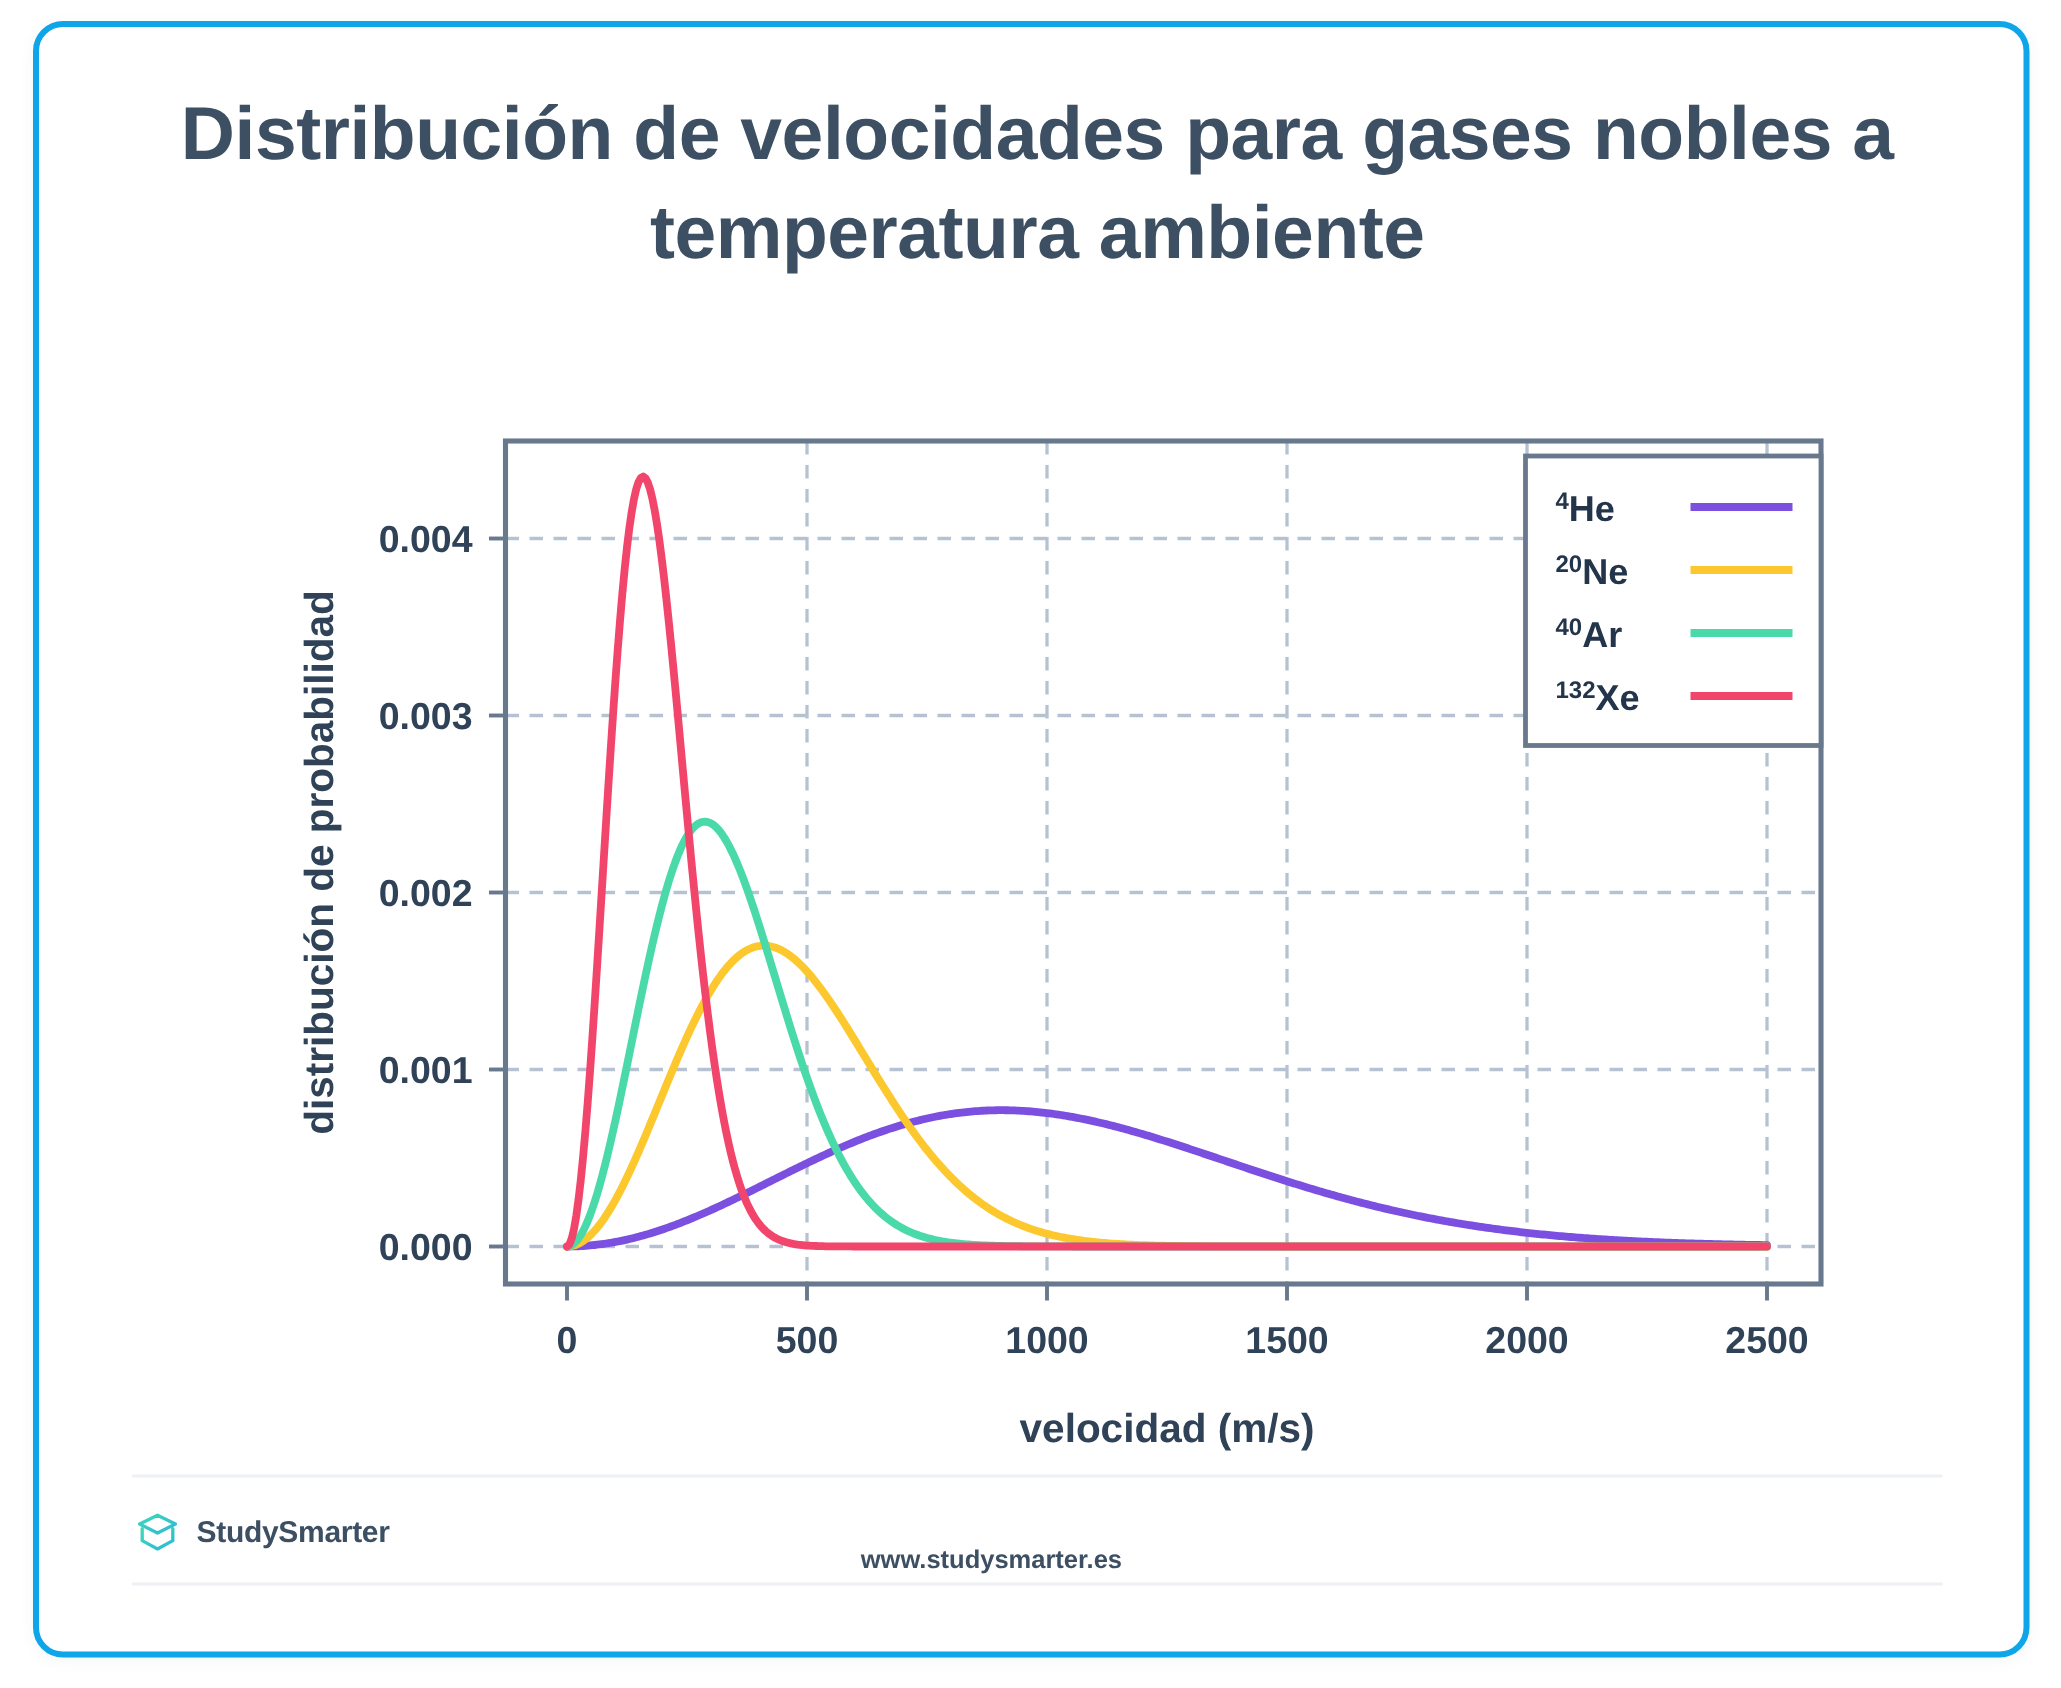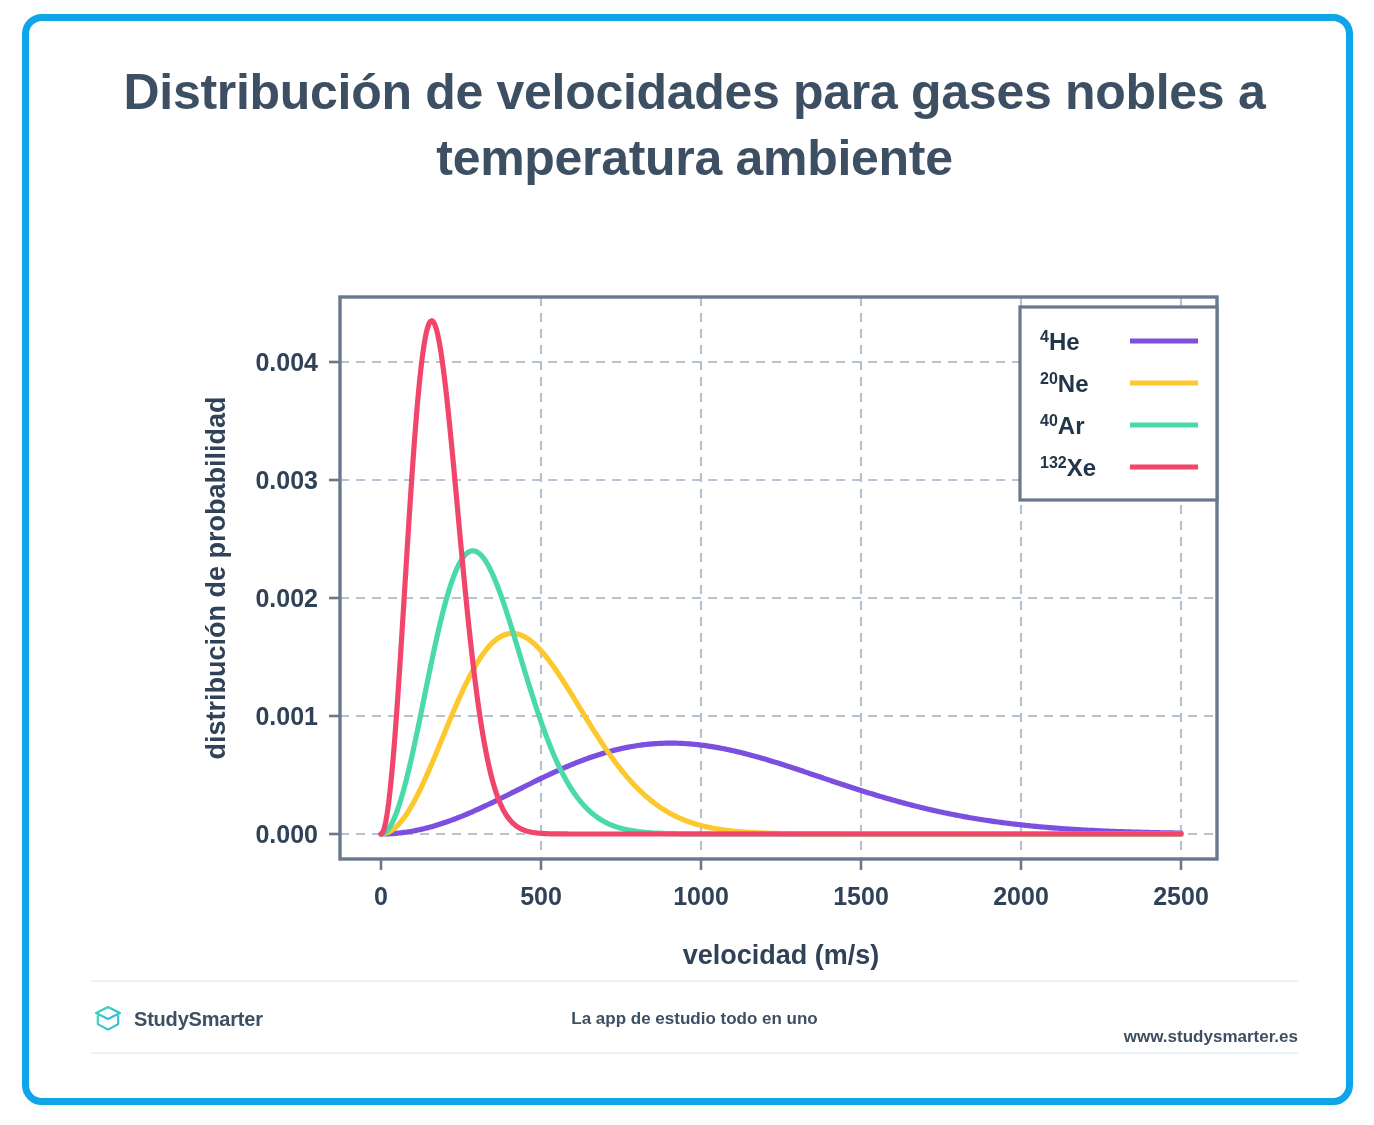--- a/index.html
+++ b/index.html
@@ -12,21 +12,21 @@
   .page {
     position: relative;
     width: 1374px; height: 1125px;
     background: #ffffff;
   }
   .card {
     position: absolute;
     left: 22px; top: 14px;
     width: 1331px; height: 1091px;
     background: #ffffff;
-    border: 7px solid #0ea5e9;
+    border: 4px solid #0ea5e9;
     border-radius: 20px;
     box-shadow: 0 2px 10px rgba(60,75,100,0.05);
     overflow: hidden;
   }
   .chart-title {
     position: absolute;
     left: 60px; top: 38px;
     width: 1211px;
     text-align: center;
     font-size: 50px;
@@ -170,19 +170,18 @@
               </linearGradient>
             </defs>
             <g fill="none" stroke="url(#bg1)" stroke-width="2.6" stroke-linejoin="round" stroke-linecap="round">
               <path d="M20 6 L34 13 L20 20 L6 13 Z"></path>
               <path d="M8 16.5 L8 26 L20 32.5 L32 26 L32 16.5"></path>
               <path d="M20 20 L20 32.5"></path>
             </g>
           </svg>
           <span class="brand-name">StudySmarter</span>
         </div>
-        <div class="tagline">La app de estudio todo en uno</div>
         <div class="site">www.studysmarter.es</div>
       </div>
     </div>
 
   </div>
 </div>
 
 </body></html>

